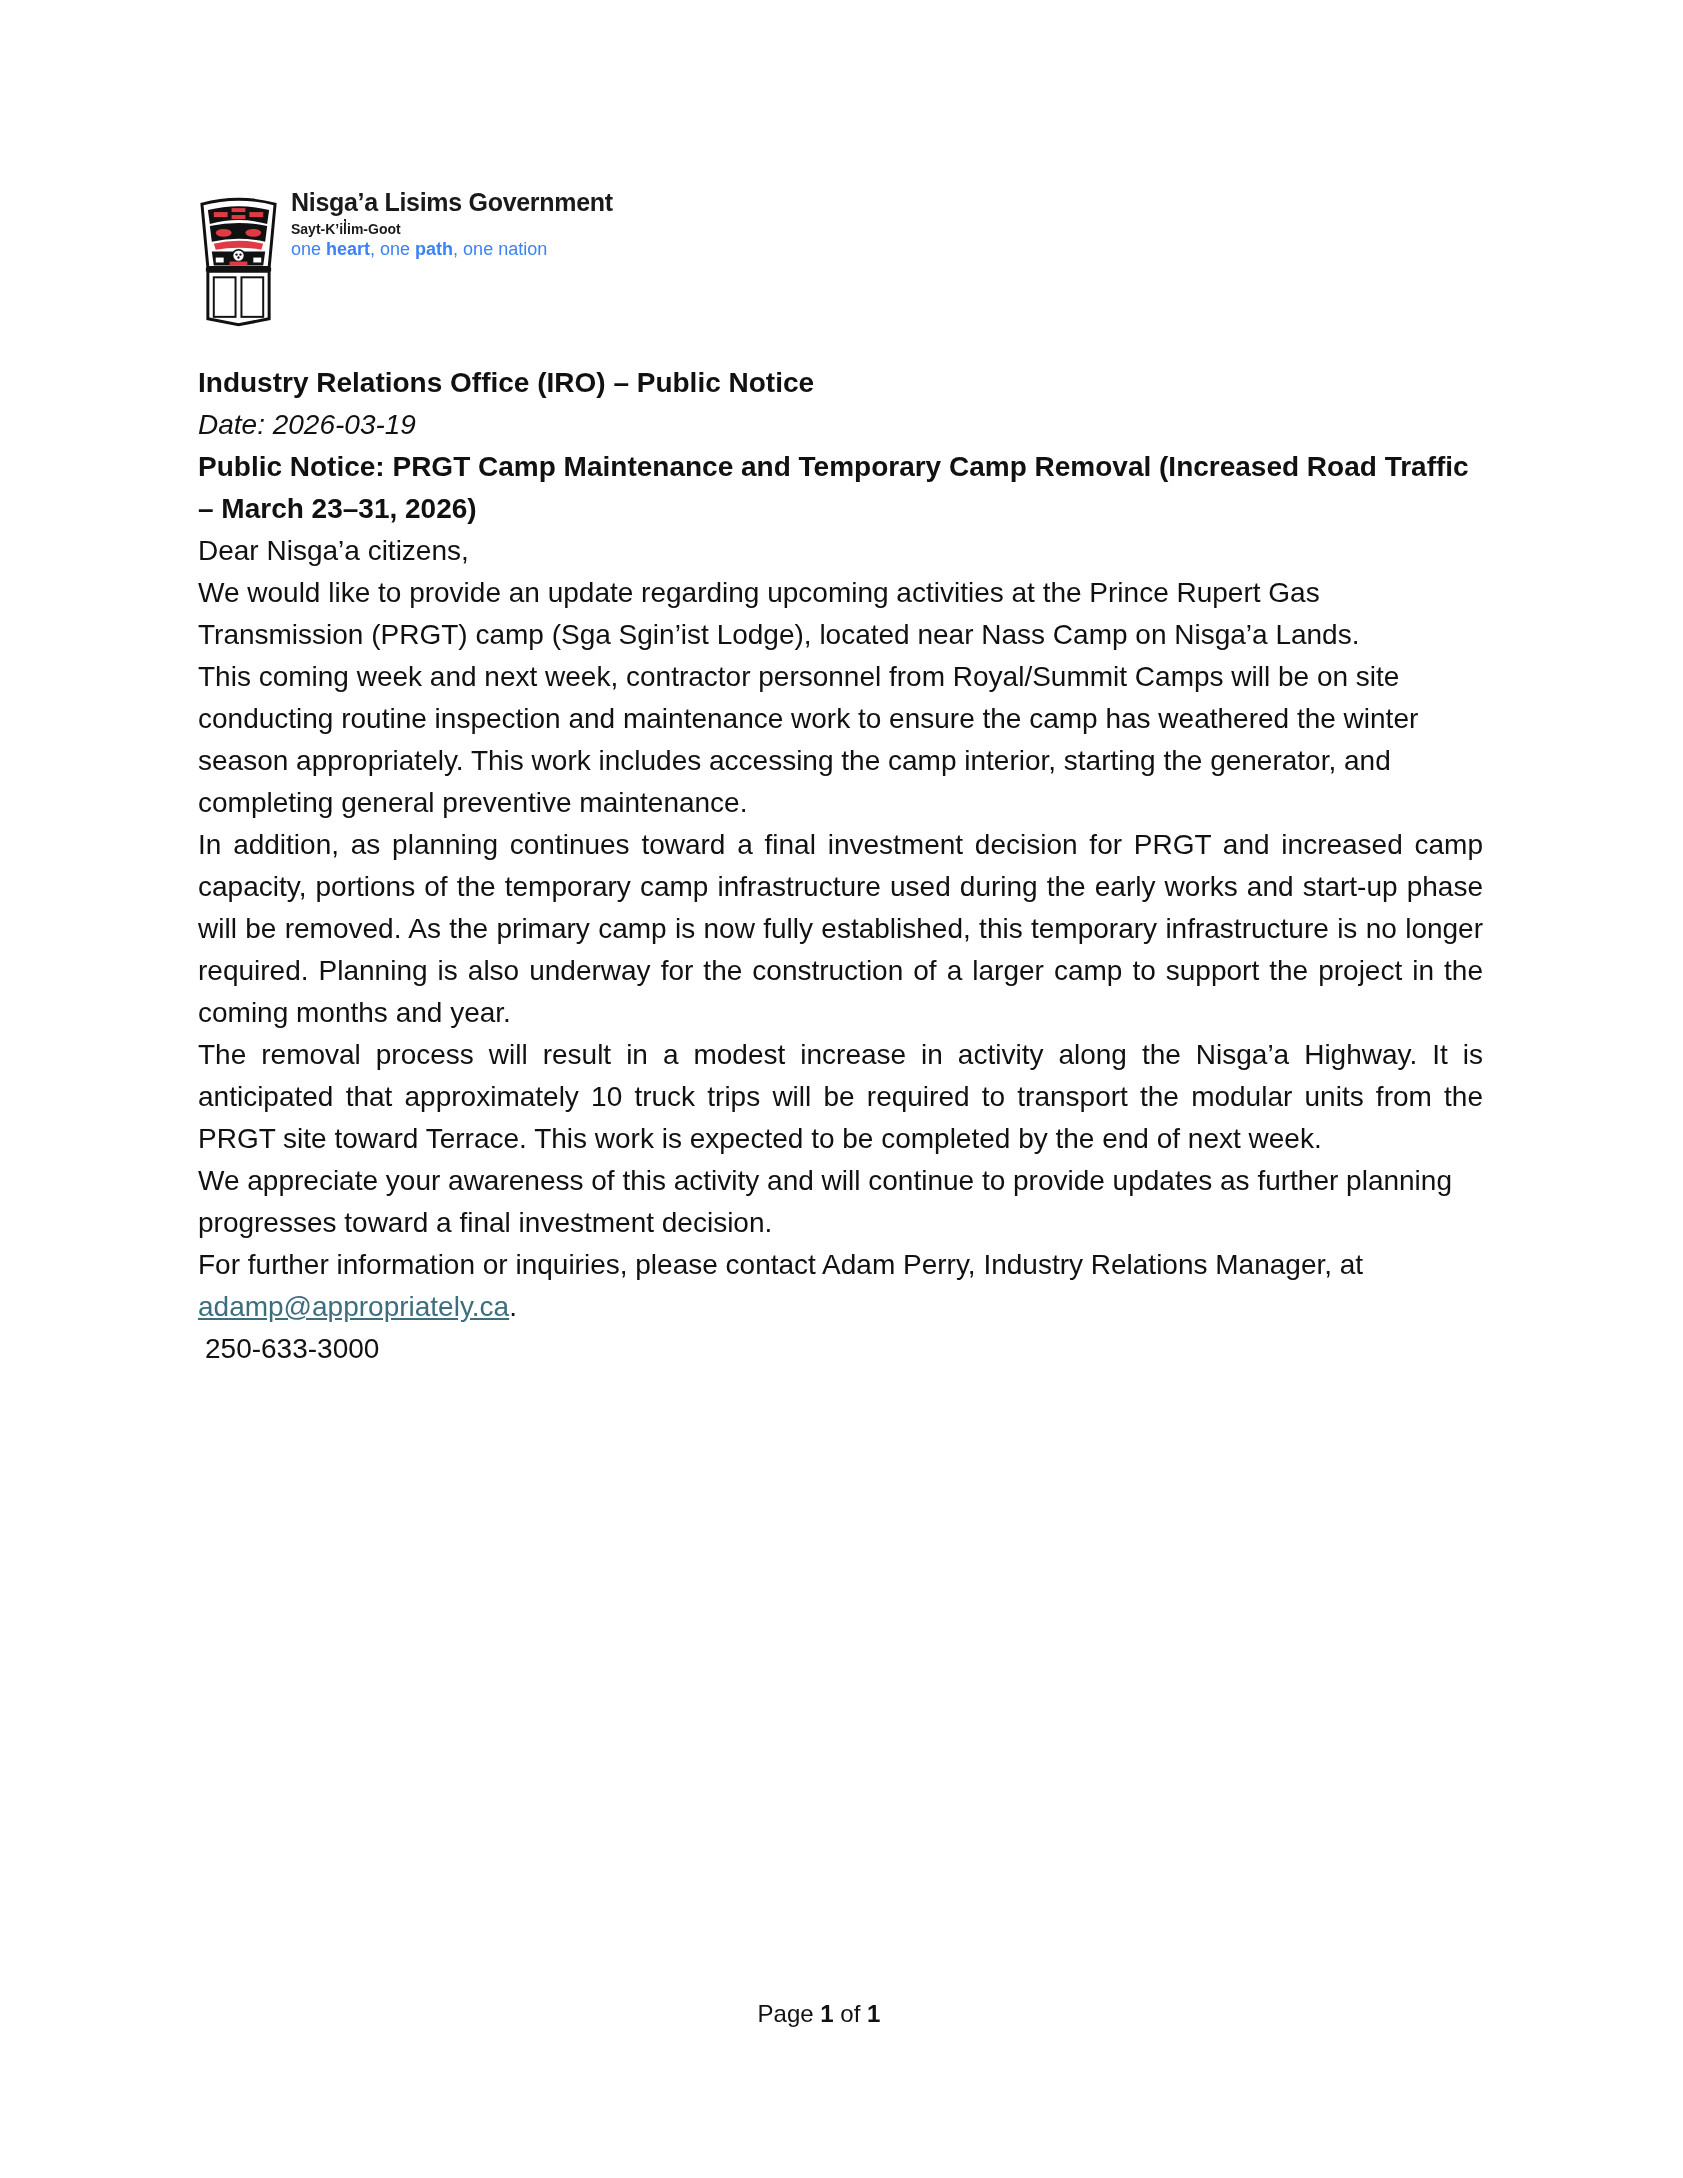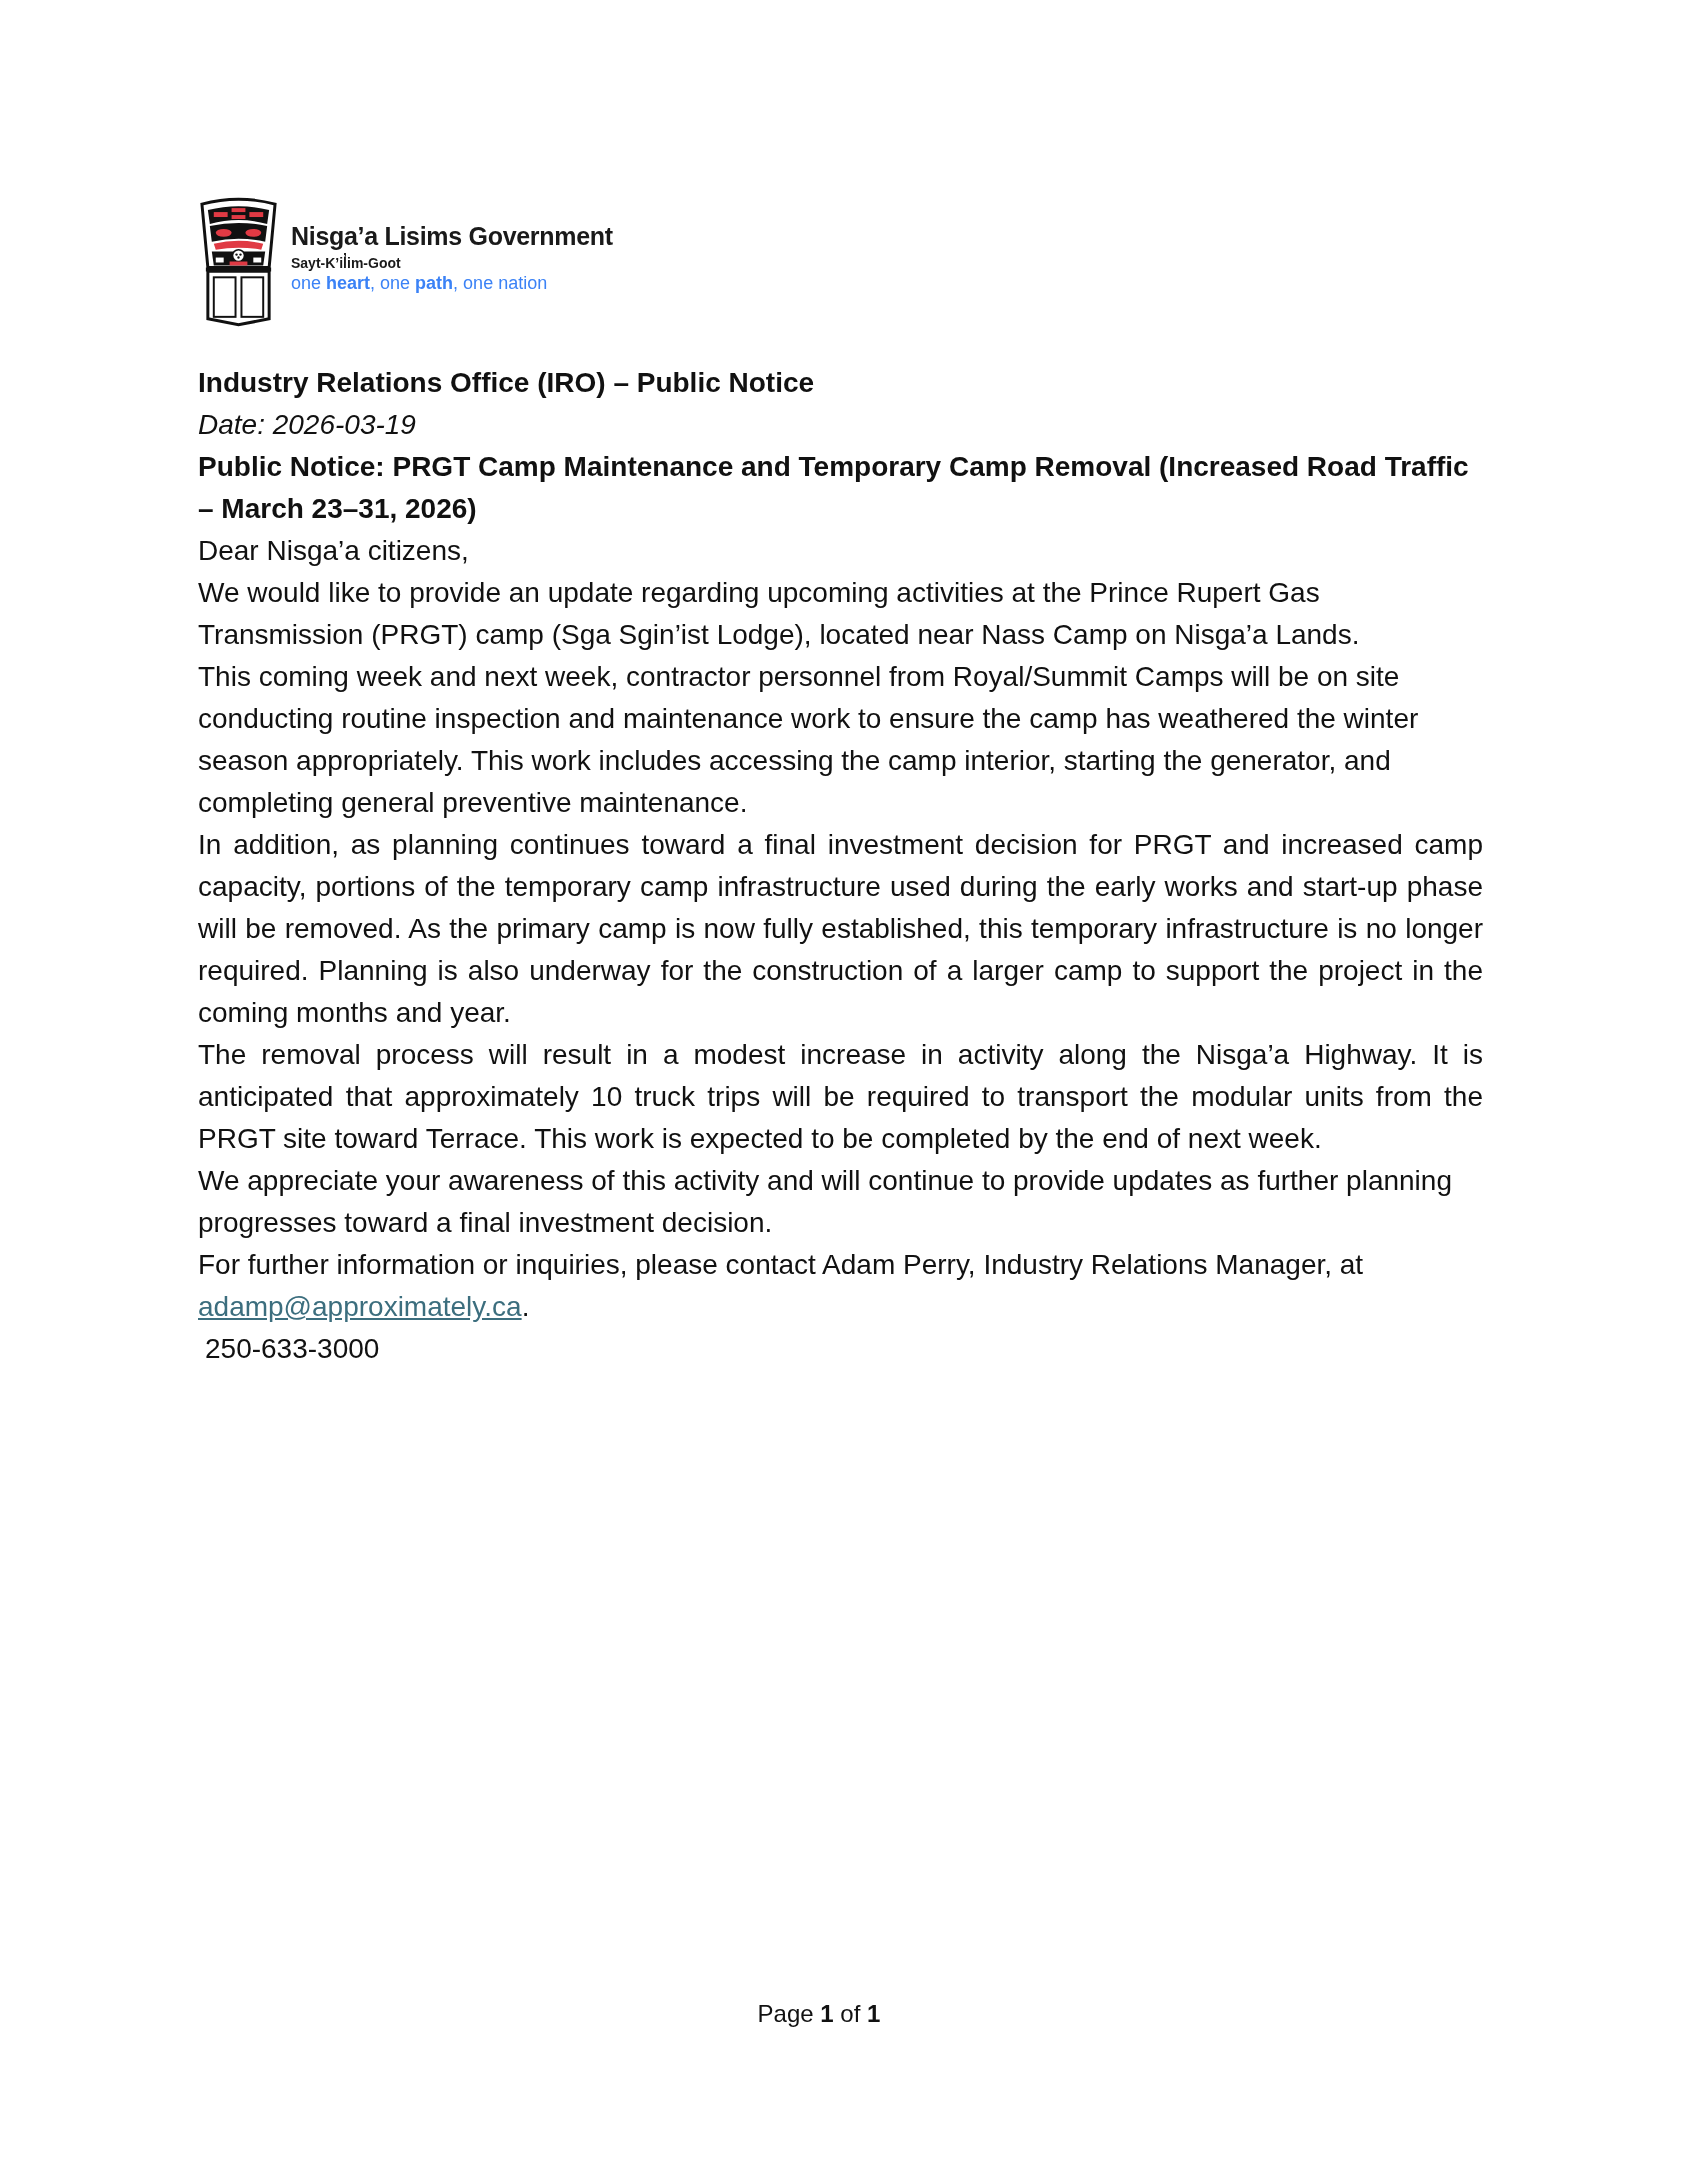--- a/index.html
+++ b/index.html
@@ -1,18 +1,18 @@
 <!DOCTYPE html>
 <html><head>
 <meta charset="utf-8">
 <style>
   html, body { margin: 0; padding: 0; background: #ffffff; }
   body { width: 1683px; height: 2178px; position: relative; overflow: hidden;
          font-family: "Liberation Sans", "DejaVu Sans", sans-serif; color: #111; }
-  .logo { position: absolute; left: 196px; top: 196px; display: flex; align-items: center; }
+  .logo { position: absolute; left: 196px; top: 196px; display: flex; }
   .emblem { width: 85px; height: 131px; }
   .logo-text { margin-left: 10px; margin-top: -8px; }
   .org-name { font-size: 25px; font-weight: bold; letter-spacing: -0.3px; color: #1a1a1a; }
   .org-sub { font-size: 14px; font-weight: bold; margin-top: 4px; color: #1a1a1a; }
   .org-motto { font-size: 18px; margin-top: 2px; color: #3b82f6; }
   .org-motto b { font-weight: bold; }
   .content { position: absolute; left: 198px; top: 362px; width: 1285px; font-size: 28px; line-height: 42px; }
   .content p { margin: 0; }
   .h-office { font-weight: bold; }
   .date { font-style: italic; margin-top: 42px; }
@@ -63,20 +63,20 @@
 <div class="content">
   <p class="h-office">Industry Relations Office (IRO) – Public Notice</p>
   <p class="date">Date: 2026-03-19</p>
   <p class="title">Public Notice: PRGT Camp Maintenance and Temporary Camp Removal (Increased Road Traffic – March 23–31, 2026)</p>
   <p class="greet">Dear Nisga’a citizens,</p>
   <p class="para">We would like to provide an update regarding upcoming activities at the Prince Rupert Gas Transmission (PRGT) camp (Sga Sgin’ist Lodge), located near Nass Camp on Nisga’a Lands.</p>
   <p class="para">This coming week and next week, contractor personnel from Royal/Summit Camps will be on site conducting routine inspection and maintenance work to ensure the camp has weathered the winter season appropriately. This work includes accessing the camp interior, starting the generator, and completing general preventive maintenance.</p>
   <p class="para justify">In addition, as planning continues toward a final investment decision for PRGT and increased camp capacity, portions of the temporary camp infrastructure used during the early works and start-up phase will be removed. As the primary camp is now fully established, this temporary infrastructure is no longer required. Planning is also underway for the construction of a larger camp to support the project in the coming months and year.</p>
   <p class="para justify">The removal process will result in a modest increase in activity along the Nisga’a Highway. It is anticipated that approximately 10 truck trips will be required to transport the modular units from the PRGT site toward Terrace. This work is expected to be completed by the end of next week.</p>
   <p class="para">We appreciate your awareness of this activity and will continue to provide updates as further planning progresses toward a final investment decision.</p>
-  <p class="para"><span>For further information or inquiries, please contact Adam Perry, Industry Relations Manager, at </span><a class="email">adamp@approximately.ca</a><span>.</span></p>
+  <p class="para"><span>For further information or inquiries, please contact Adam Perry, Industry Relations Manager, at </span><a class="email">adamp@appropriately.ca</a><span>.</span></p>
   <p class="phone">250-633-3000</p>
 </div>
 
 <div class="footer">
   <span>Page </span><b>1</b><span> of </span><b>1</b>
 </div>
 
 
 </body></html>

